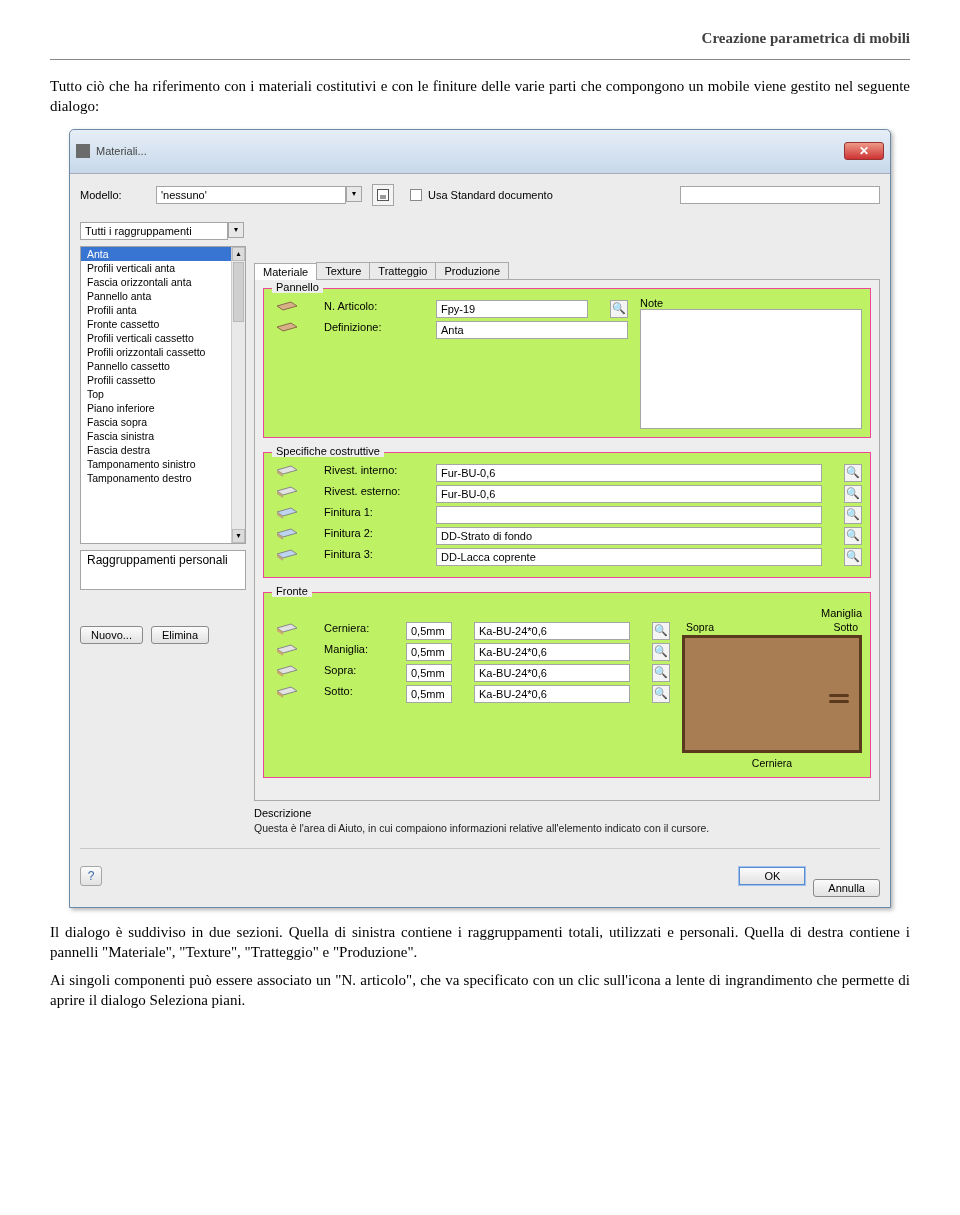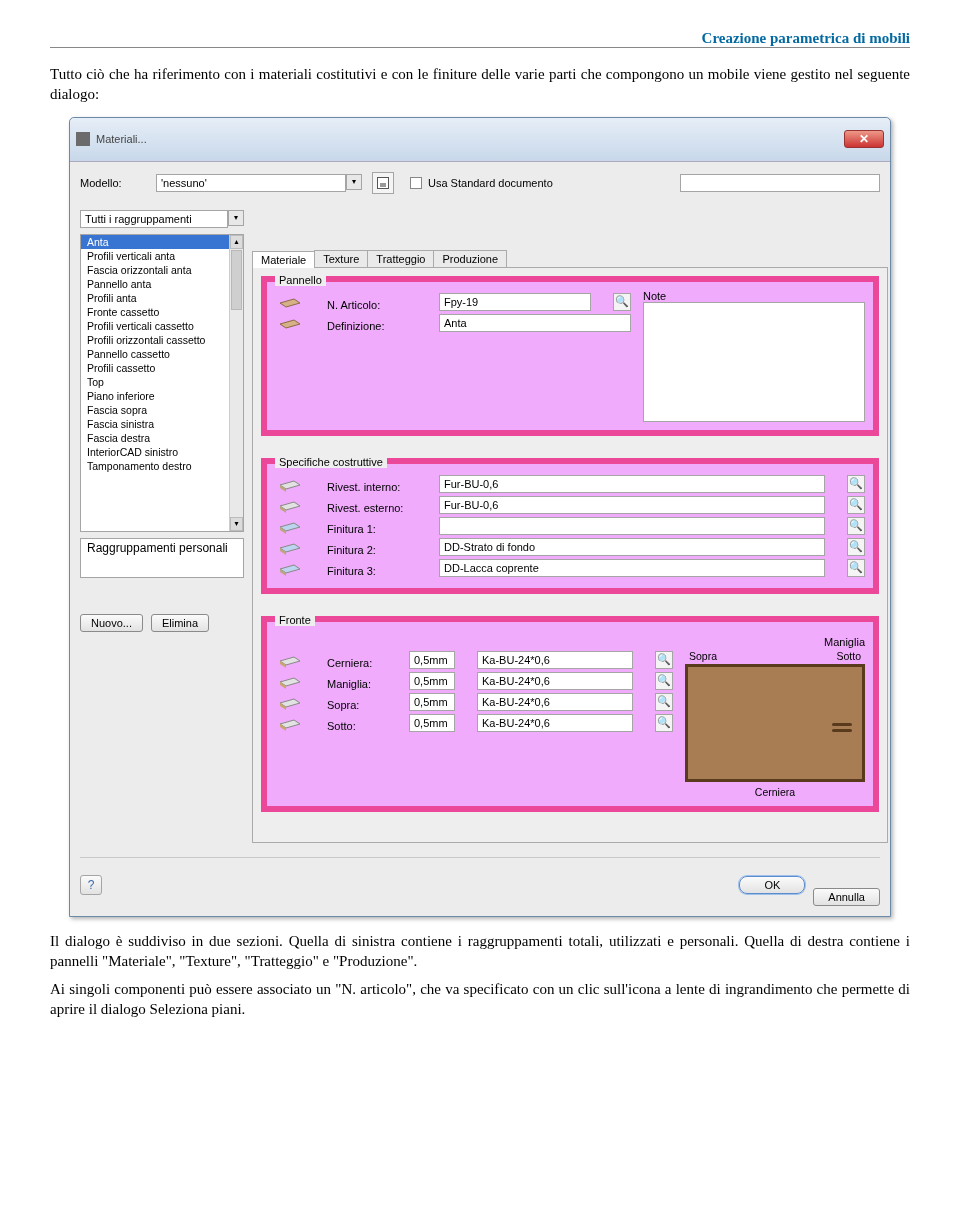--- a/index.html
+++ b/index.html
@@ -10,23 +10,23 @@
     color: #000;
     width: 960px;
   }
   .page {
     padding: 30px 50px 20px 50px;
   }
   .header-title {
     text-align: right;
     font-weight: bold;
     font-size: 15px;
-    color: #0369a1;
+    color: #404040;
     border-bottom: 1px solid #888;
-    padding-bottom: 0;
+    padding-bottom: 12px;
     margin-bottom: 16px;
   }
   .intro {
     font-size: 15px;
     line-height: 1.35;
     text-align: justify;
     margin-bottom: 12px;
   }
   
   .dialog {
@@ -153,37 +153,37 @@
     margin-top: 40px;
   }
   .tab.active { background: #fff; position:relative; top:1px; }
   .tabbody {
     border: 1px solid #aaa;
     border-top: none;
     background: #eee;
     padding: 8px;
   }
   .groupbox {
-    border: 6px solid #ec4899;
-    margin-bottom: 22px;
+    border: 1px solid #ec4899;
+    margin-bottom: 14px;
     padding: 8px;
     position: relative;
-    background: #f0abfc;
+    background: #bef264;
   }
   .groupbox > .legend {
     position: absolute;
     top: -8px; left: 8px;
     background: #eee;
     padding: 0 4px;
     font-size: 11px;
   }
   .two-col-gb { display:flex; gap: 12px; }
   .gb-left { flex: 1; }
   .gb-right { width: 222px; }
-  .formrow { display:flex; align-items:flex-end; gap:22px; margin: 3px 0; }
+  .formrow { display:flex; align-items:flex-start; gap:22px; margin: 3px 0; }
   .formrow .icon { width: 30px; display:flex; justify-content:center; }
   .formrow .lbl { width: 90px; }
   .formrow .val { flex:1; }
   .formrow .mag {
     width: 18px; height: 18px;
     border: 1px solid #a5a5a5;
     background: #f4f4f4;
     display:flex; align-items:center; justify-content:center;
     font-size: 11px;
   }
@@ -228,21 +228,21 @@
     background: linear-gradient(#fbfbfb,#e2e2e2);
     border-radius:3px;
     display:flex; align-items:center; justify-content:center;
     font-size:12px;
     color:#3a6aa8;
   }
   .ok-btn {
     border: 1px solid #5a8dd0;
     background: linear-gradient(#fbfbfb,#e2e2e2);
     padding: 2px 24px;
-    border-radius: 8px;
+    border-radius: 0;
     font-size: 11px;
     box-shadow: 0 0 0 1px #9ec0ea;
   }
   
   .para {
     font-size: 15px;
     line-height: 1.35;
     text-align: justify;
     margin: 8px 0;
   }
@@ -307,21 +307,21 @@
                 <div class="item">Fronte cassetto</div>
                 <div class="item">Profili verticali cassetto</div>
                 <div class="item">Profili orizzontali cassetto</div>
                 <div class="item">Pannello cassetto</div>
                 <div class="item">Profili cassetto</div>
                 <div class="item">Top</div>
                 <div class="item">Piano inferiore</div>
                 <div class="item">Fascia sopra</div>
                 <div class="item">Fascia sinistra</div>
                 <div class="item">Fascia destra</div>
-                <div class="item">InteriorCAD sinistro</div>
+                <div class="item">Tamponamento sinistro</div>
                 <div class="item">Tamponamento destro</div>
               </div>
             <div class="scroll-v">
               <div class="arrow">▴</div>
               <div class="thumb"></div>
               <div style="flex:1;"></div>
               <div class="arrow" style="position:absolute; bottom:0; left:0; right:0;">▾</div>
             </div>
           </div>
           <div class="personal-field">Raggruppamenti personali</div>
@@ -493,20 +493,24 @@
                 <div class="preview-box">
                   <div class="handle-line"></div>
                   <div class="handle-line h2"></div>
                 </div>
                 <div class="preview-bottom-lbl">Cerniera</div>
               </div>
             </div>
 
           </div>
 
+          <div class="desc-sec">
+            <div class="ttl">Descrizione</div>
+            <div class="txt">Questa è l'area di Aiuto, in cui compaiono informazioni relative all'elemento indicato con il cursore.</div>
+          </div>
         </div>
       </div>
 
       <div class="footer-row">
         <div class="help-btn">
           <span>?</span>
         </div>
         <div style="flex:1;"></div>
         <div class="ok-btn">OK</div>
         <div class="btn" style="margin-left:8px; padding:2px 14px;margin-top:24px;">Annulla</div>

